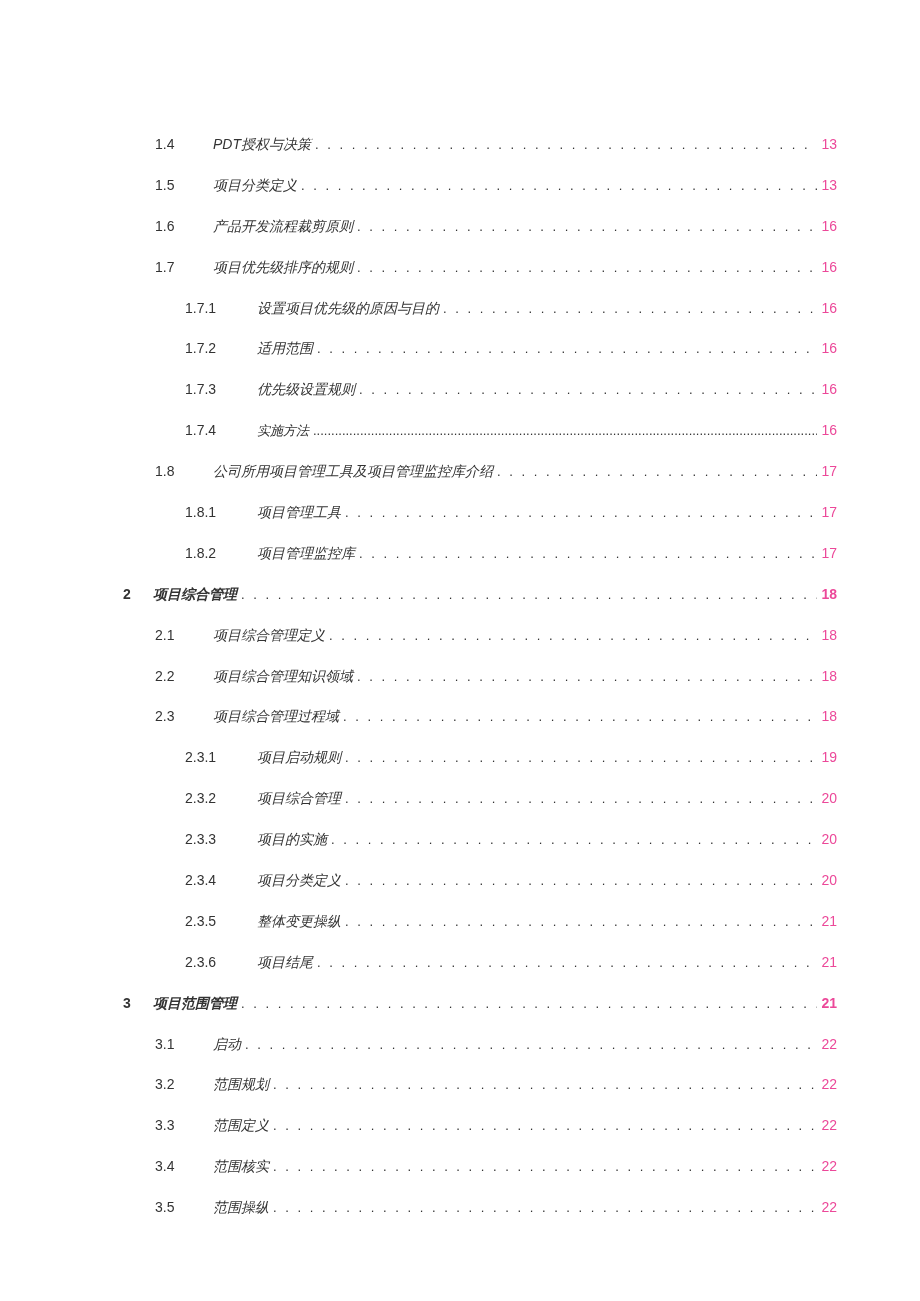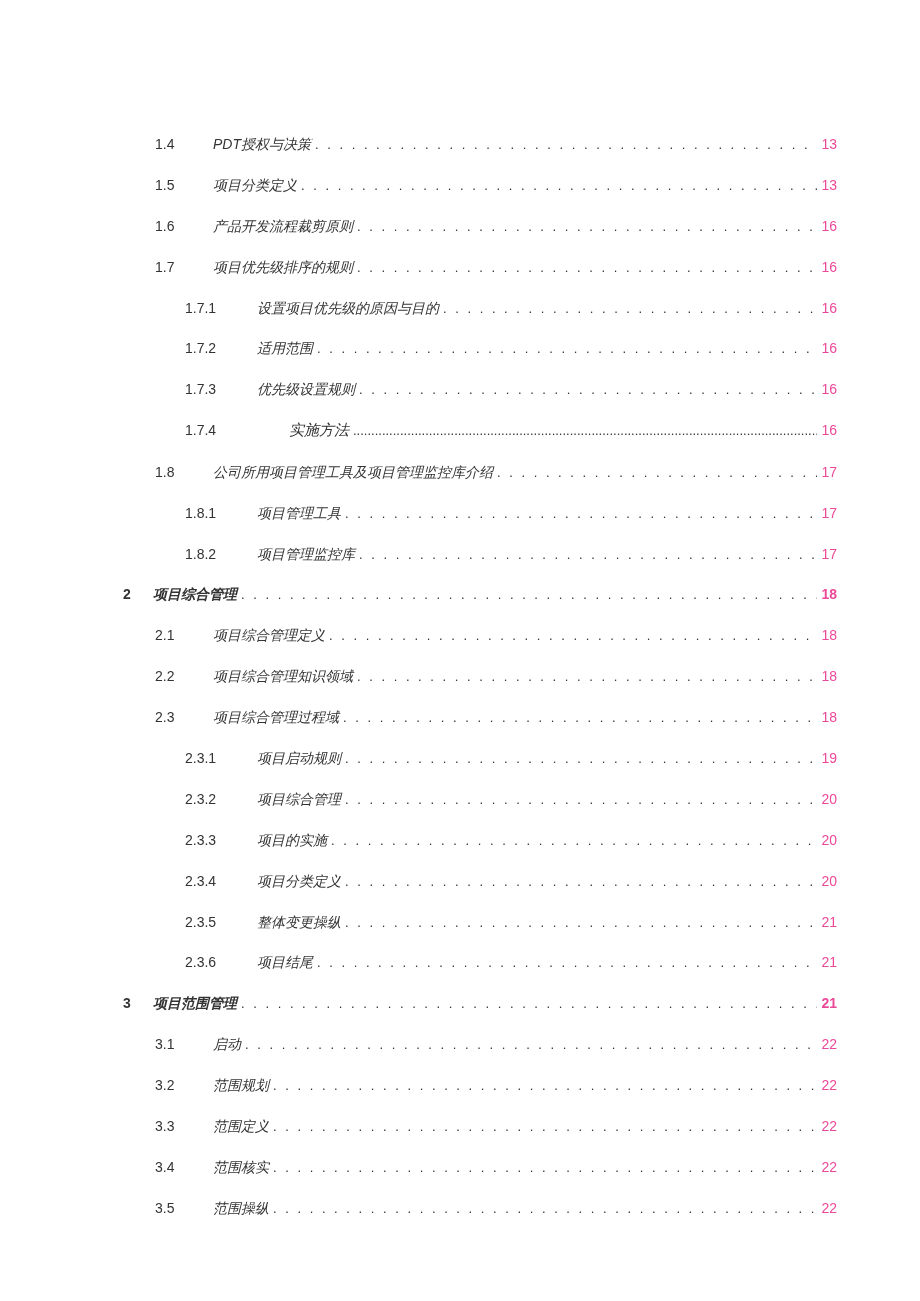--- a/index.html
+++ b/index.html
@@ -25,22 +25,21 @@
     color: #333;
   }
   .toc-title {
     flex: 0 0 auto;
     color: #333;
     font-style: italic;
   }
   .toc-title.italic {
     font-style: italic;
     font-family: "KaiTi", "STKaiti", serif;
-    font-size: 15px;
-    margin-left: 32px;
+    font-size: 13px;
   }
   .leader {
     flex: 1 1 auto;
     overflow: hidden;
     letter-spacing: 2.5px;
     color: #333;
     font-size: 13px;
     padding: 0 4px;
   }
   .leader::after {

